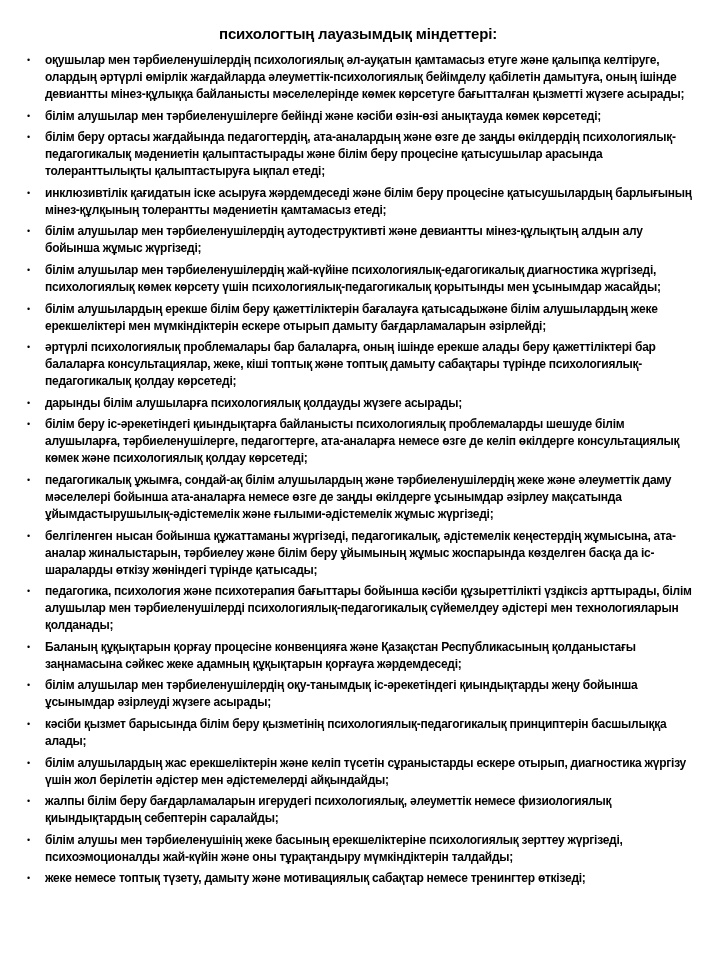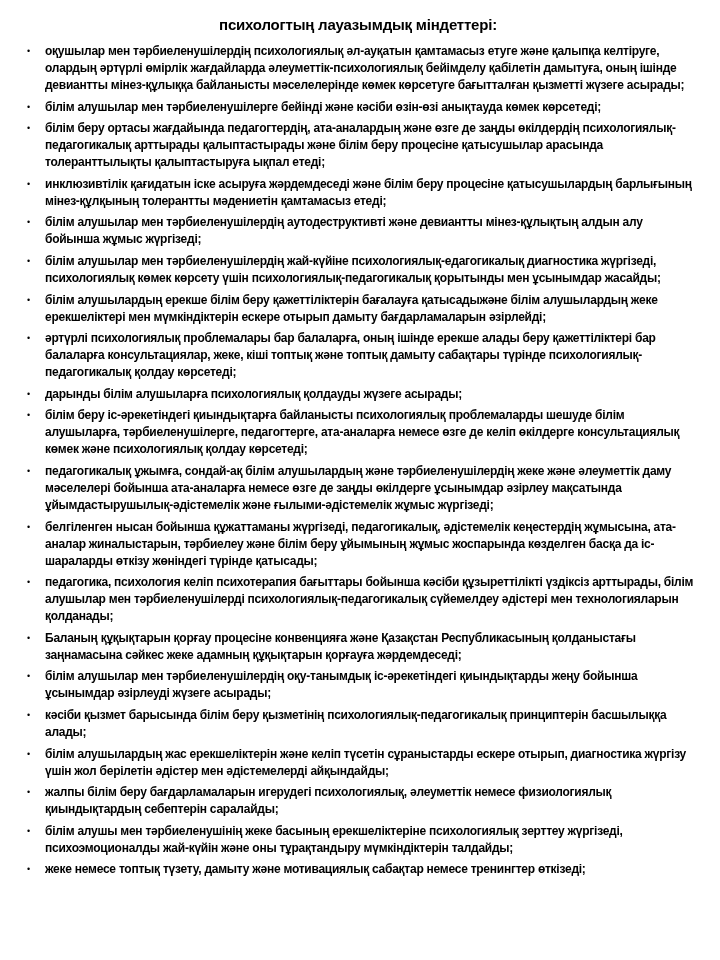--- a/index.html
+++ b/index.html
@@ -5,21 +5,21 @@
   html, body {
     margin: 0;
     padding: 0;
     background: #ffffff;
   }
   .page {
     width: 720px;
     height: 960px;
     background: #ffffff;
     box-sizing: border-box;
-    padding: 16px 24px 0 20px;
+    padding: 25px 24px 0 20px;
     overflow: hidden;
     font-family: "Liberation Sans", sans-serif;
     color: #000000;
   }
   .doc-title {
     margin: 0 0 10px 0;
     text-align: center;
     font-size: 15px;
     font-weight: bold;
     letter-spacing: -0.2px;
@@ -63,21 +63,21 @@
     <li class="duty-item">
       <span class="bullet">•</span>
       <span class="duty-text">оқушылар мен тәрбиеленушілердің психологиялық әл-ауқатын қамтамасыз етуге және қалыпқа келтіруге, олардың әртүрлі өмірлік жағдайларда әлеуметтік-психологиялық бейімделу қабілетін дамытуға, оның ішінде девиантты мінез-құлыққа байланысты мәселелерінде көмек көрсетуге бағытталған қызметті жүзеге асырады;</span>
     </li>
     <li class="duty-item">
       <span class="bullet">•</span>
       <span class="duty-text">білім алушылар мен тәрбиеленушілерге бейінді және кәсіби өзін-өзі анықтауда көмек көрсетеді;</span>
     </li>
     <li class="duty-item">
       <span class="bullet">•</span>
-      <span class="duty-text">білім беру ортасы жағдайында педагогтердің, ата-аналардың және өзге де заңды өкілдердің психологиялық-педагогикалық арттырады қалыптастырады және білім беру процесіне қатысушылар арасында толеранттылықты қалыптастыруға ықпал етеді;</span>
+      <span class="duty-text">білім беру ортасы жағдайында педагогтердің, ата-аналардың және өзге де заңды өкілдердің психологиялық-педагогикалық мәдениетін қалыптастырады және білім беру процесіне қатысушылар арасында толеранттылықты қалыптастыруға ықпал етеді;</span>
     </li>
     <li class="duty-item">
       <span class="bullet">•</span>
       <span class="duty-text">инклюзивтілік қағидатын іске асыруға жәрдемдеседі және білім беру процесіне қатысушылардың барлығының мінез-құлқының толерантты мәдениетін қамтамасыз етеді;</span>
     </li>
     <li class="duty-item">
       <span class="bullet">•</span>
       <span class="duty-text">білім алушылар мен тәрбиеленушілердің аутодеструктивті және девиантты мінез-құлықтың алдын алу бойынша жұмыс жүргізеді;</span>
     </li>
     <li class="duty-item">
@@ -103,21 +103,21 @@
     <li class="duty-item">
       <span class="bullet">•</span>
       <span class="duty-text">педагогикалық ұжымға, сондай-ақ білім алушылардың және тәрбиеленушілердің жеке және әлеуметтік даму мәселелері бойынша ата-аналарға немесе өзге де заңды өкілдерге ұсынымдар әзірлеу мақсатында ұйымдастырушылық-әдістемелік және ғылыми-әдістемелік жұмыс жүргізеді;</span>
     </li>
     <li class="duty-item">
       <span class="bullet">•</span>
       <span class="duty-text">белгіленген нысан бойынша құжаттаманы жүргізеді, педагогикалық, әдістемелік кеңестердің жұмысына, ата-аналар жиналыстарын, тәрбиелеу және білім беру ұйымының жұмыс жоспарында көзделген басқа да іс-шараларды өткізу жөніндегі түрінде қатысады;</span>
     </li>
     <li class="duty-item">
       <span class="bullet">•</span>
-      <span class="duty-text">педагогика, психология келіп психотерапия бағыттары бойынша кәсіби құзыреттілікті үздіксіз арттырады, білім алушылар мен тәрбиеленушілерді психологиялық-педагогикалық сүйемелдеу әдістері мен технологияларын қолданады;</span>
+      <span class="duty-text">педагогика, психология және психотерапия бағыттары бойынша кәсіби құзыреттілікті үздіксіз арттырады, білім алушылар мен тәрбиеленушілерді психологиялық-педагогикалық сүйемелдеу әдістері мен технологияларын қолданады;</span>
     </li>
     <li class="duty-item">
       <span class="bullet">•</span>
       <span class="duty-text">Баланың құқықтарын қорғау процесіне конвенцияға және Қазақстан Республикасының қолданыстағы заңнамасына сәйкес жеке адамның құқықтарын қорғауға жәрдемдеседі;</span>
     </li>
     <li class="duty-item">
       <span class="bullet">•</span>
       <span class="duty-text">білім алушылар мен тәрбиеленушілердің оқу-танымдық іс-әрекетіндегі қиындықтарды жеңу бойынша ұсынымдар әзірлеуді жүзеге асырады;</span>
     </li>
     <li class="duty-item">

